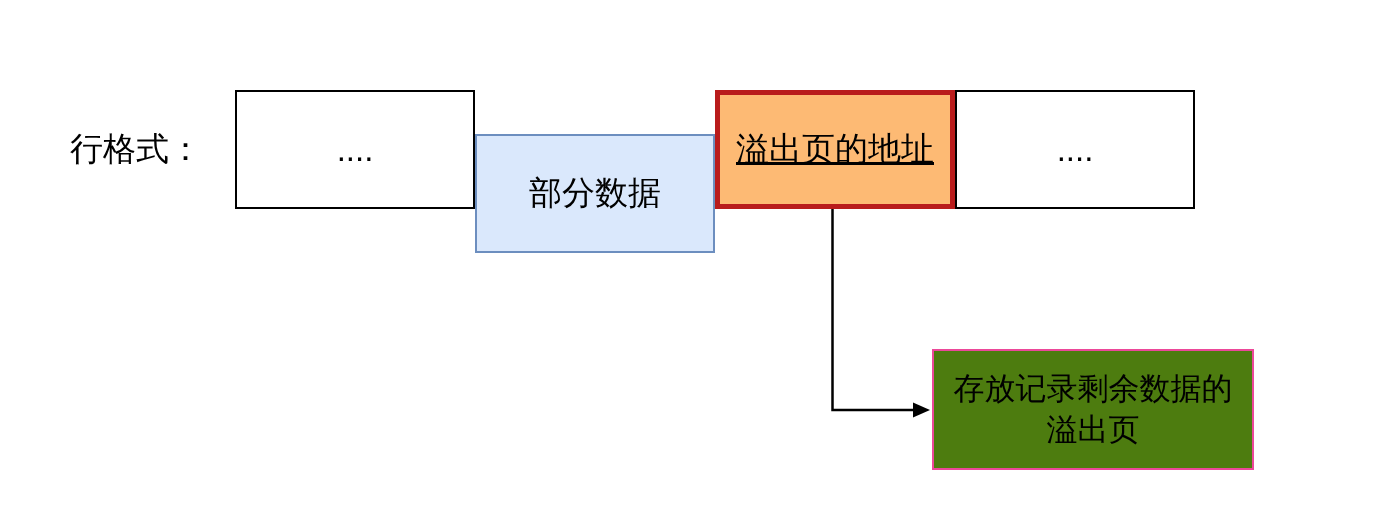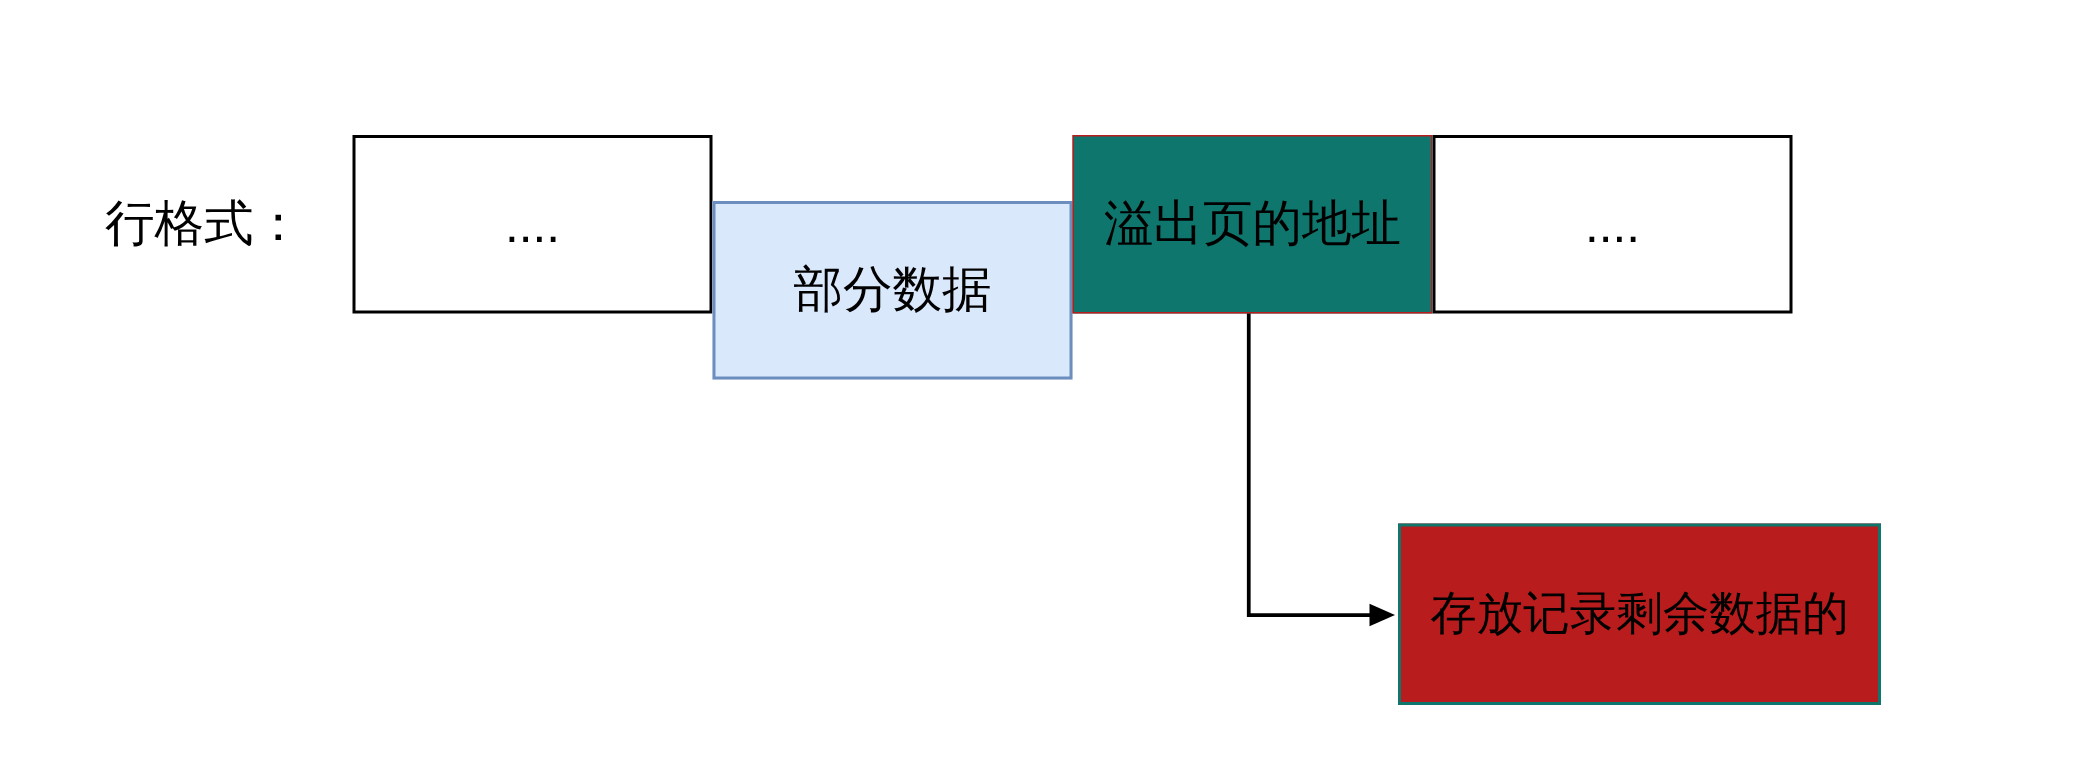--- a/index.html
+++ b/index.html
@@ -48,40 +48,41 @@
   .cell.plain {
     background: #ffffff;
     border: 2px solid #000000;
   }
   .cell.blue {
     background: #dae8fc;
     border: 2px solid #6c8ebf;
     margin-top: 44px;
   }
   .cell.orange {
-    background: #0f766e;
-    border: 1px solid #b91c1c;
+    background: #fdba74;
+    border: 5px solid #b91c1c;
+    text-decoration: underline;
   }
   .arrow-layer {
     position: absolute;
     left: 0;
     top: 0;
     width: 1400px;
     height: 508px;
     pointer-events: none;
   }
   .overflow-box {
     position: absolute;
     box-sizing: border-box;
     left: 932px;
     top: 349px;
     width: 322px;
     height: 121px;
-    background: #b91c1c;
-    border: 2px solid #0f766e;
+    background: #4d7c0f;
+    border: 2px solid #ec4899;
     display: flex;
     flex-direction: column;
     align-items: center;
     justify-content: center;
     font-size: 31px;
     line-height: 1.3;
     color: #000000;
     text-align: center;
   }
 </style>
@@ -107,15 +108,16 @@
     </div>
   </div>
 
   <svg class="arrow-layer" width="1400" height="508" viewBox="0 0 1400 508" xmlns="http://www.w3.org/2000/svg">
     <path d="M 832.5 209 L 832.5 410 L 915 410" fill="none" stroke="#000000" stroke-width="2.5"></path>
     <polygon points="930,410 913,402.5 913,417.5" fill="#000000"></polygon>
   </svg>
 
   <div class="overflow-box">
     <div>存放记录剩余数据的</div>
+    <div>溢出页</div>
   </div>
 
 </div>
 
 </body></html>

